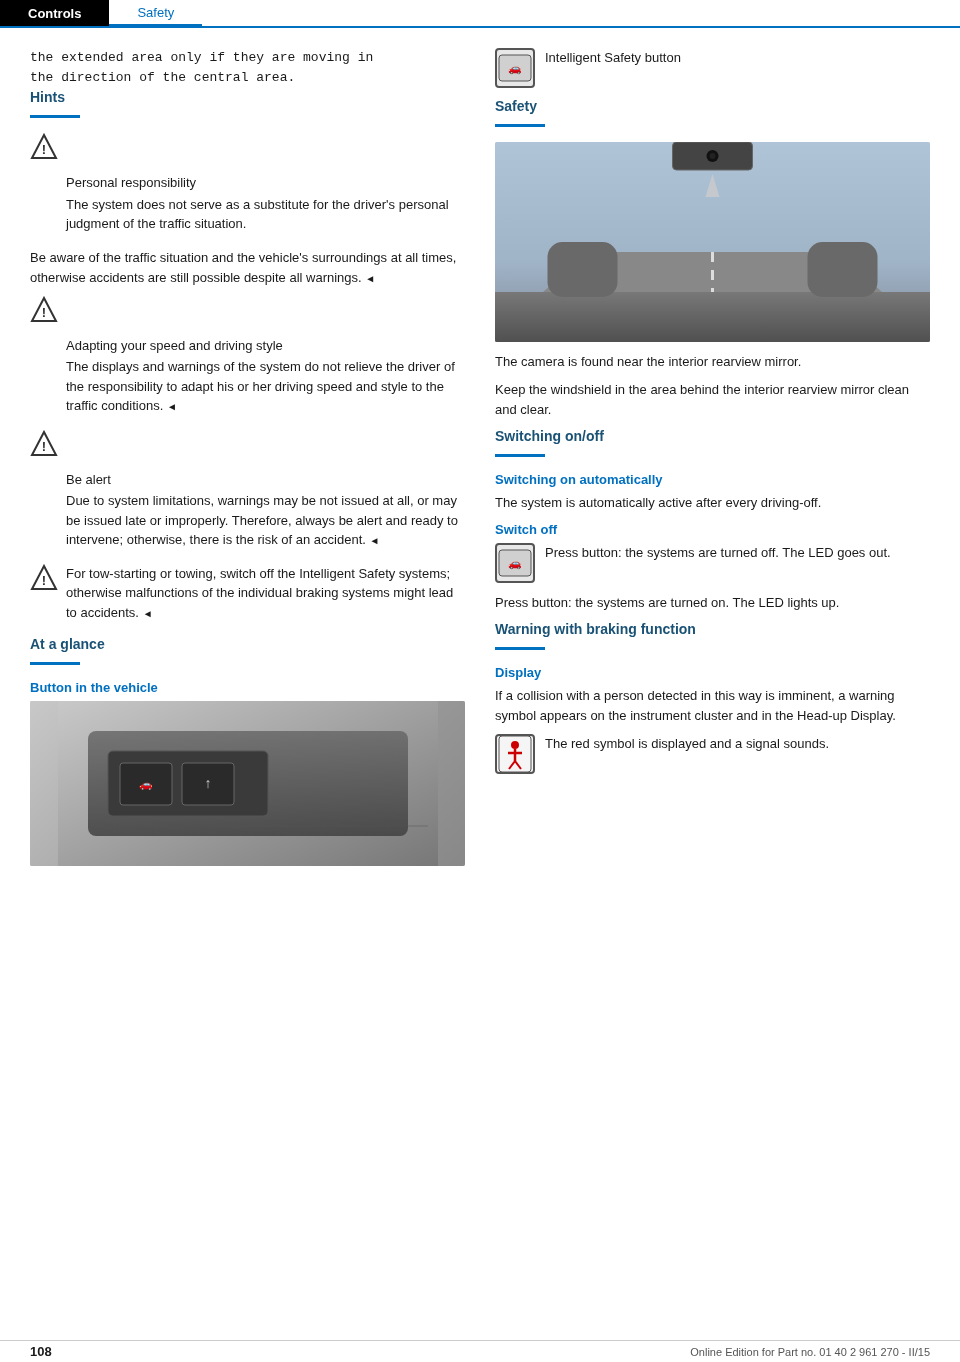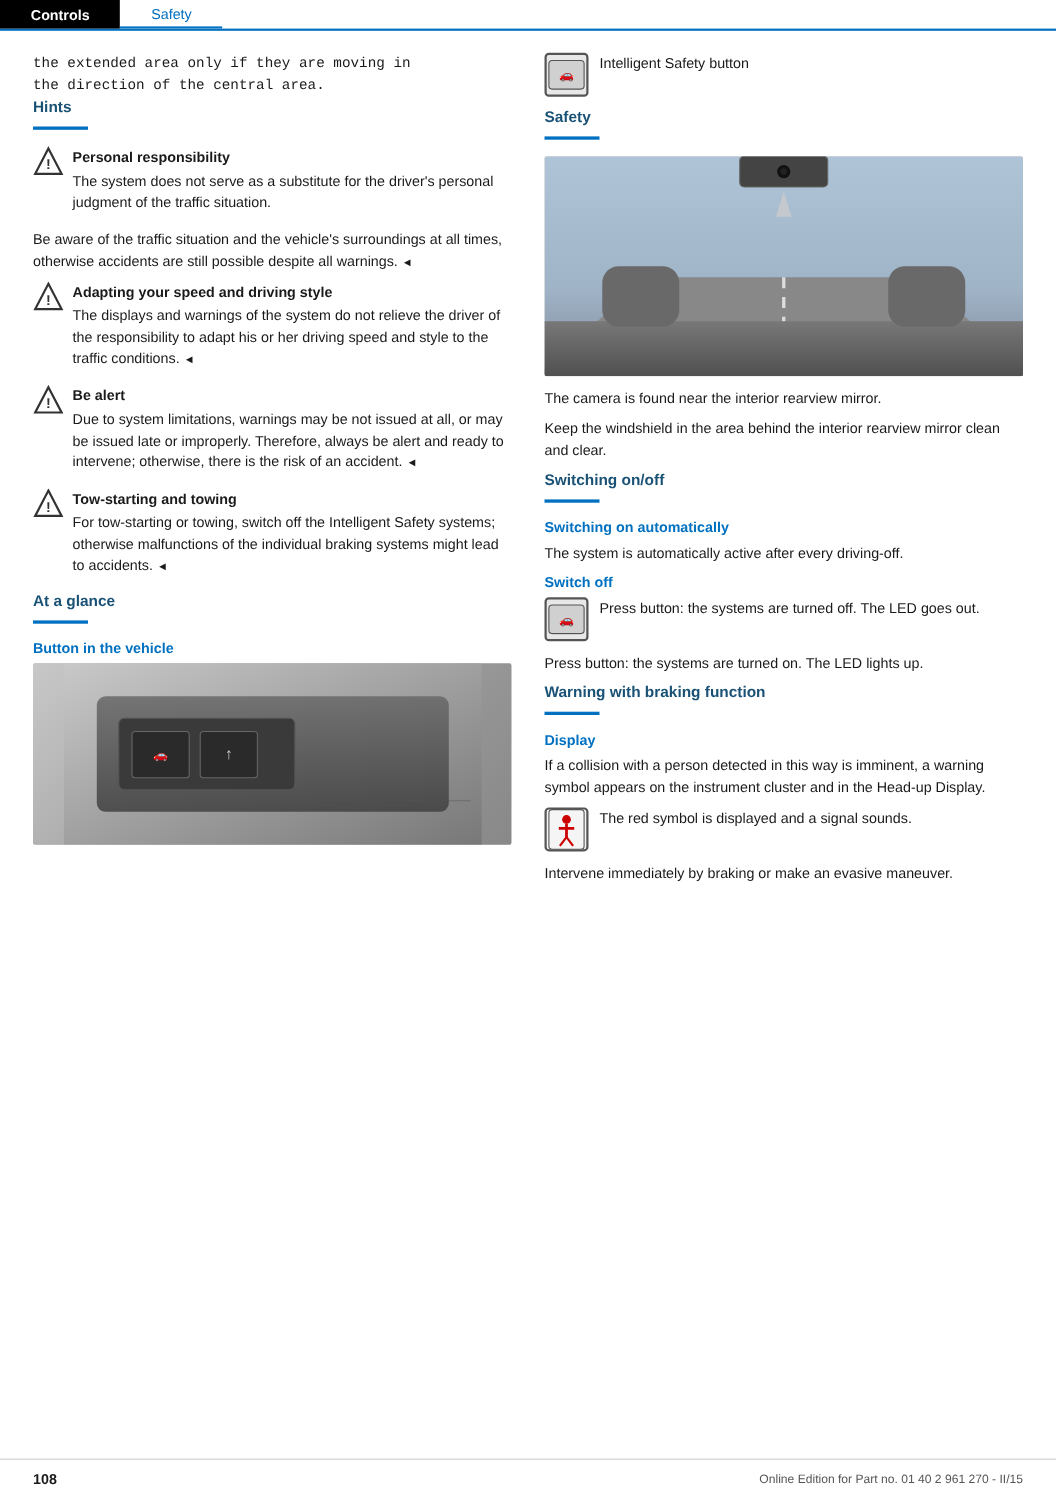--- a/index.html
+++ b/index.html
@@ -84,23 +84,24 @@
       align-items: flex-start;
     }
 
     .hint-content {
       flex: 1;
       font-size: 13px;
       line-height: 1.5;
     }
 
     .hint-content .hint-title {
-      font-weight: bold;
+      font-weight: normal;
       display: block;
       margin-bottom: 2px;
+      margin-top: 40px;
     }
 
     .triangle-icon {
       width: 28px;
       height: 28px;
     }
 
     
     .small-icon-row {
       display: flex;
@@ -168,21 +169,21 @@
       align-items: center;
       justify-content: center;
     }
 
     
     .footer {
       position: absolute;
       bottom: 0;
       left: 0;
       right: 0;
-      height: 36px;
+      height: 22px;
       display: flex;
       align-items: center;
       justify-content: space-between;
       padding: 0 30px;
       border-top: 1px solid #ccc;
     }
 
     .page-number {
       font-size: 13px;
       font-weight: bold;
@@ -275,21 +276,20 @@
       </div>
     </div>
 
     
     <div class="hint-block">
       <svg class="triangle-icon" viewBox="0 0 28 28">
         <polygon points="14,2 26,25 2,25" fill="none" stroke="#333" stroke-width="2"></polygon>
         <text x="14" y="21" text-anchor="middle" font-size="13" fill="#333" font-weight="bold">!</text>
       </svg>
       <div class="hint-content">
-        <span class="hint-title">Tow-starting and towing</span>
         <span>For tow-starting or towing, switch off the Intelligent Safety systems; otherwise malfunctions of the individual braking systems might lead to accidents.</span> <span class="arrow-end"></span>
       </div>
     </div>
 
     
     <div class="section-heading">At a glance</div>
     <div class="blue-underline"></div>
     <br>
 
     <div class="sub-heading">Button in the vehicle</div>
@@ -422,21 +422,20 @@
           <circle cx="17" cy="10" r="4" fill="#cc0000"></circle>
           <line x1="17" y1="14" x2="17" y2="26" stroke="#cc0000" stroke-width="2.5"></line>
           <line x1="10" y1="18" x2="24" y2="18" stroke="#cc0000" stroke-width="2.5"></line>
           <line x1="17" y1="26" x2="11" y2="34" stroke="#cc0000" stroke-width="2"></line>
           <line x1="17" y1="26" x2="23" y2="34" stroke="#cc0000" stroke-width="2"></line>
         </svg>
       </div>
       <p>The red symbol is displayed and a signal sounds.</p>
     </div>
 
-    <p>Intervene immediately by braking or make an evasive maneuver.</p>
 
   </div>
 </div>
 
 <div class="footer">
   <div class="page-number">108</div>
   <div class="footer-text">Online Edition for Part no. 01 40 2 961 270 - II/15</div>
 </div>
 
 </body></html>

